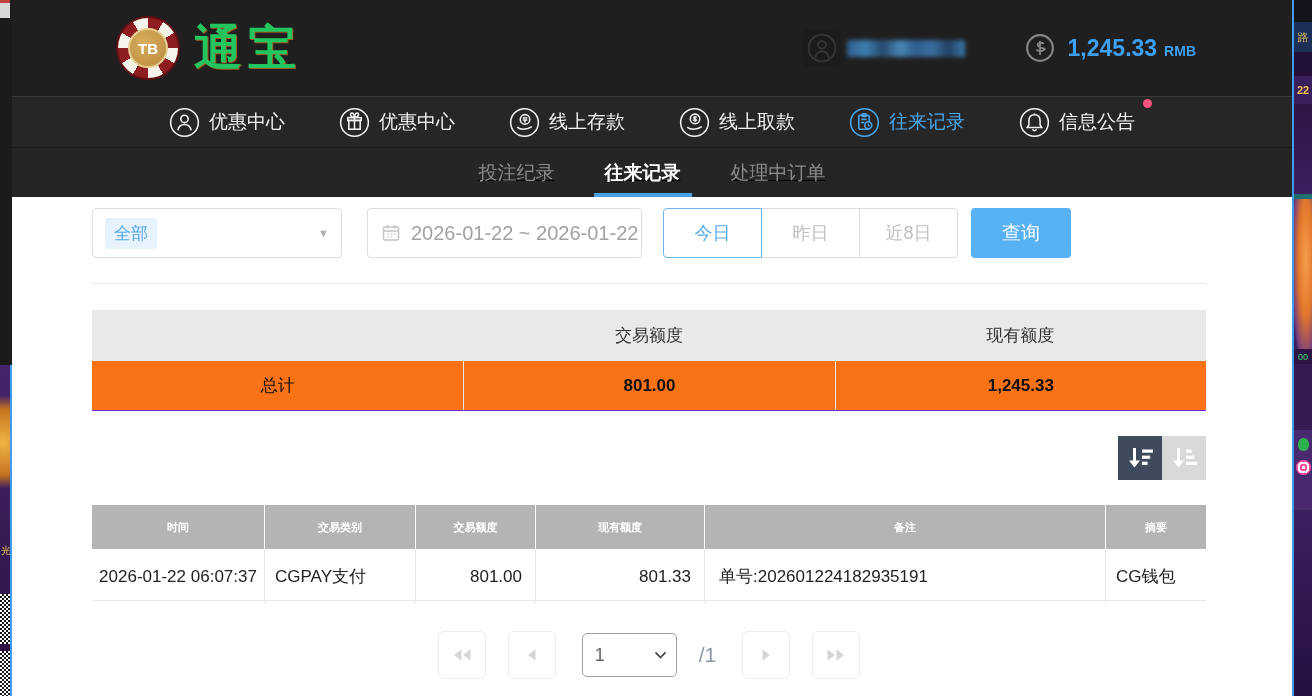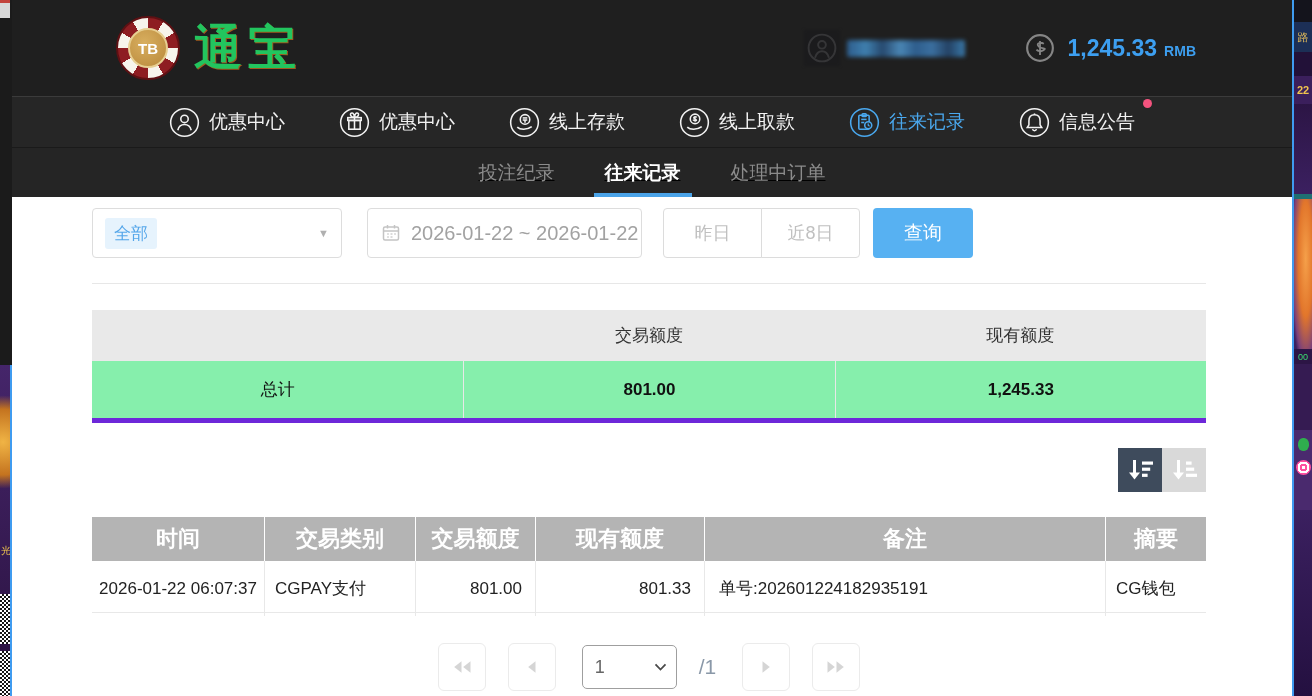--- a/index.html
+++ b/index.html
@@ -77,34 +77,34 @@
   .qbtn:first-child { border-radius:4px 0 0 4px; margin-left:0; }
   .qbtn:last-child { border-radius:0 4px 4px 0; }
   .qbtn.active { border-color:#6ab4ef; color:#57aaed; position:relative; z-index:1; }
   .search-btn { margin-left:13px; width:100px; height:50px; background:#57b1f2; color:#fff; font-size:19px; border:none; border-radius:4px; cursor:pointer; }
 
   .divider { margin-top:25px; border-top:1px solid #e7e7e7; }
 
   .summary { margin-top:26px; }
   .s-head { display:grid; grid-template-columns:1fr 1fr 1fr; background:#e9e9e9; height:51px; }
   .s-head .s-cell { display:flex; align-items:center; justify-content:center; font-size:17px; color:#333; }
-  .s-row { display:grid; grid-template-columns:1fr 1fr 1fr; height:62px; border-bottom:5px solid #6d28d9; background:#86efac; }
+  .s-row { display:grid; grid-template-columns:1fr 1fr 1fr; height:50px; border-bottom:1px solid #6d28d9; background:#f97316; }
   .s-row .s-cell { display:flex; align-items:center; justify-content:center; font-size:17px; color:#111; }
   .s-row .s-val { font-weight:bold; }
   .s-row .sep { border-left:1px solid #e8e8e8; }
 
   .sort-row { margin-top:25px; display:flex; justify-content:flex-end; }
   .sort-btn { width:44px; height:44px; border:none; display:flex; align-items:center; justify-content:center; cursor:pointer; padding:0; }
   .sort-desc { background:#3e4b5c; }
   .sort-asc { background:#d9d9d9; }
 
   .records { margin-top:25px; }
   .r-head, .r-row { display:grid; grid-template-columns:173px 151px 120px 169px 401px 100px; }
   .r-head { background:#b4b4b4; height:44px; }
-  .r-head .r-cell { display:flex; align-items:center; justify-content:center; color:#fff; font-size:22px; font-weight:bold; border-right:1px solid #fff; }
+  .r-head .r-cell { display:flex; align-items:center; justify-content:center; color:#fff; font-size:11px; font-weight:bold; border-right:1px solid #fff; }
   .r-head .r-cell:last-child { border-right:none; }
   .r-row { height:52px; border-bottom:1px solid #e8e8e8; background:#fff; }
   .r-row .r-cell { display:flex; align-items:center; font-size:17px; color:#222; border-right:1px solid #e8e8e8; padding:16px 10px; }
   .r-row .r-cell:last-child { border-right:none; }
   .c-time { justify-content:center; padding:6px 4px !important; }
   .c-amt { justify-content:flex-end; padding-right:13px !important; }
   .c-sum { padding-left:14px !important; }
 
   .pager { margin-top:30px; display:flex; align-items:center; justify-content:center; gap:22px; }
   .pg-btn { width:48px; height:48px; border:1px solid #ebebeb; border-radius:6px; background:#fff; display:flex; align-items:center; justify-content:center; cursor:pointer; padding:0; }
@@ -257,20 +257,21 @@
                   <line x1="9.5" y1="11" x2="11.5" y2="11"></line>
                   <line x1="13" y1="11" x2="15" y2="11"></line>
                   <line x1="6" y1="14" x2="8" y2="14"></line>
                   <line x1="9.5" y1="14" x2="11.5" y2="14"></line>
                 </g>
             </svg>
           </span>
           <span class="date-text">2026-01-22 ~ 2026-01-22</span>
         </div>
         <div class="btn-group">
+          <button class="qbtn active">今日</button>
           <button class="qbtn">昨日</button>
           <button class="qbtn">近8日</button>
         </div>
         <button class="search-btn">查询</button>
       </div>
 
       <div class="divider"></div>
 
       <section class="summary">
         <div class="s-head">

